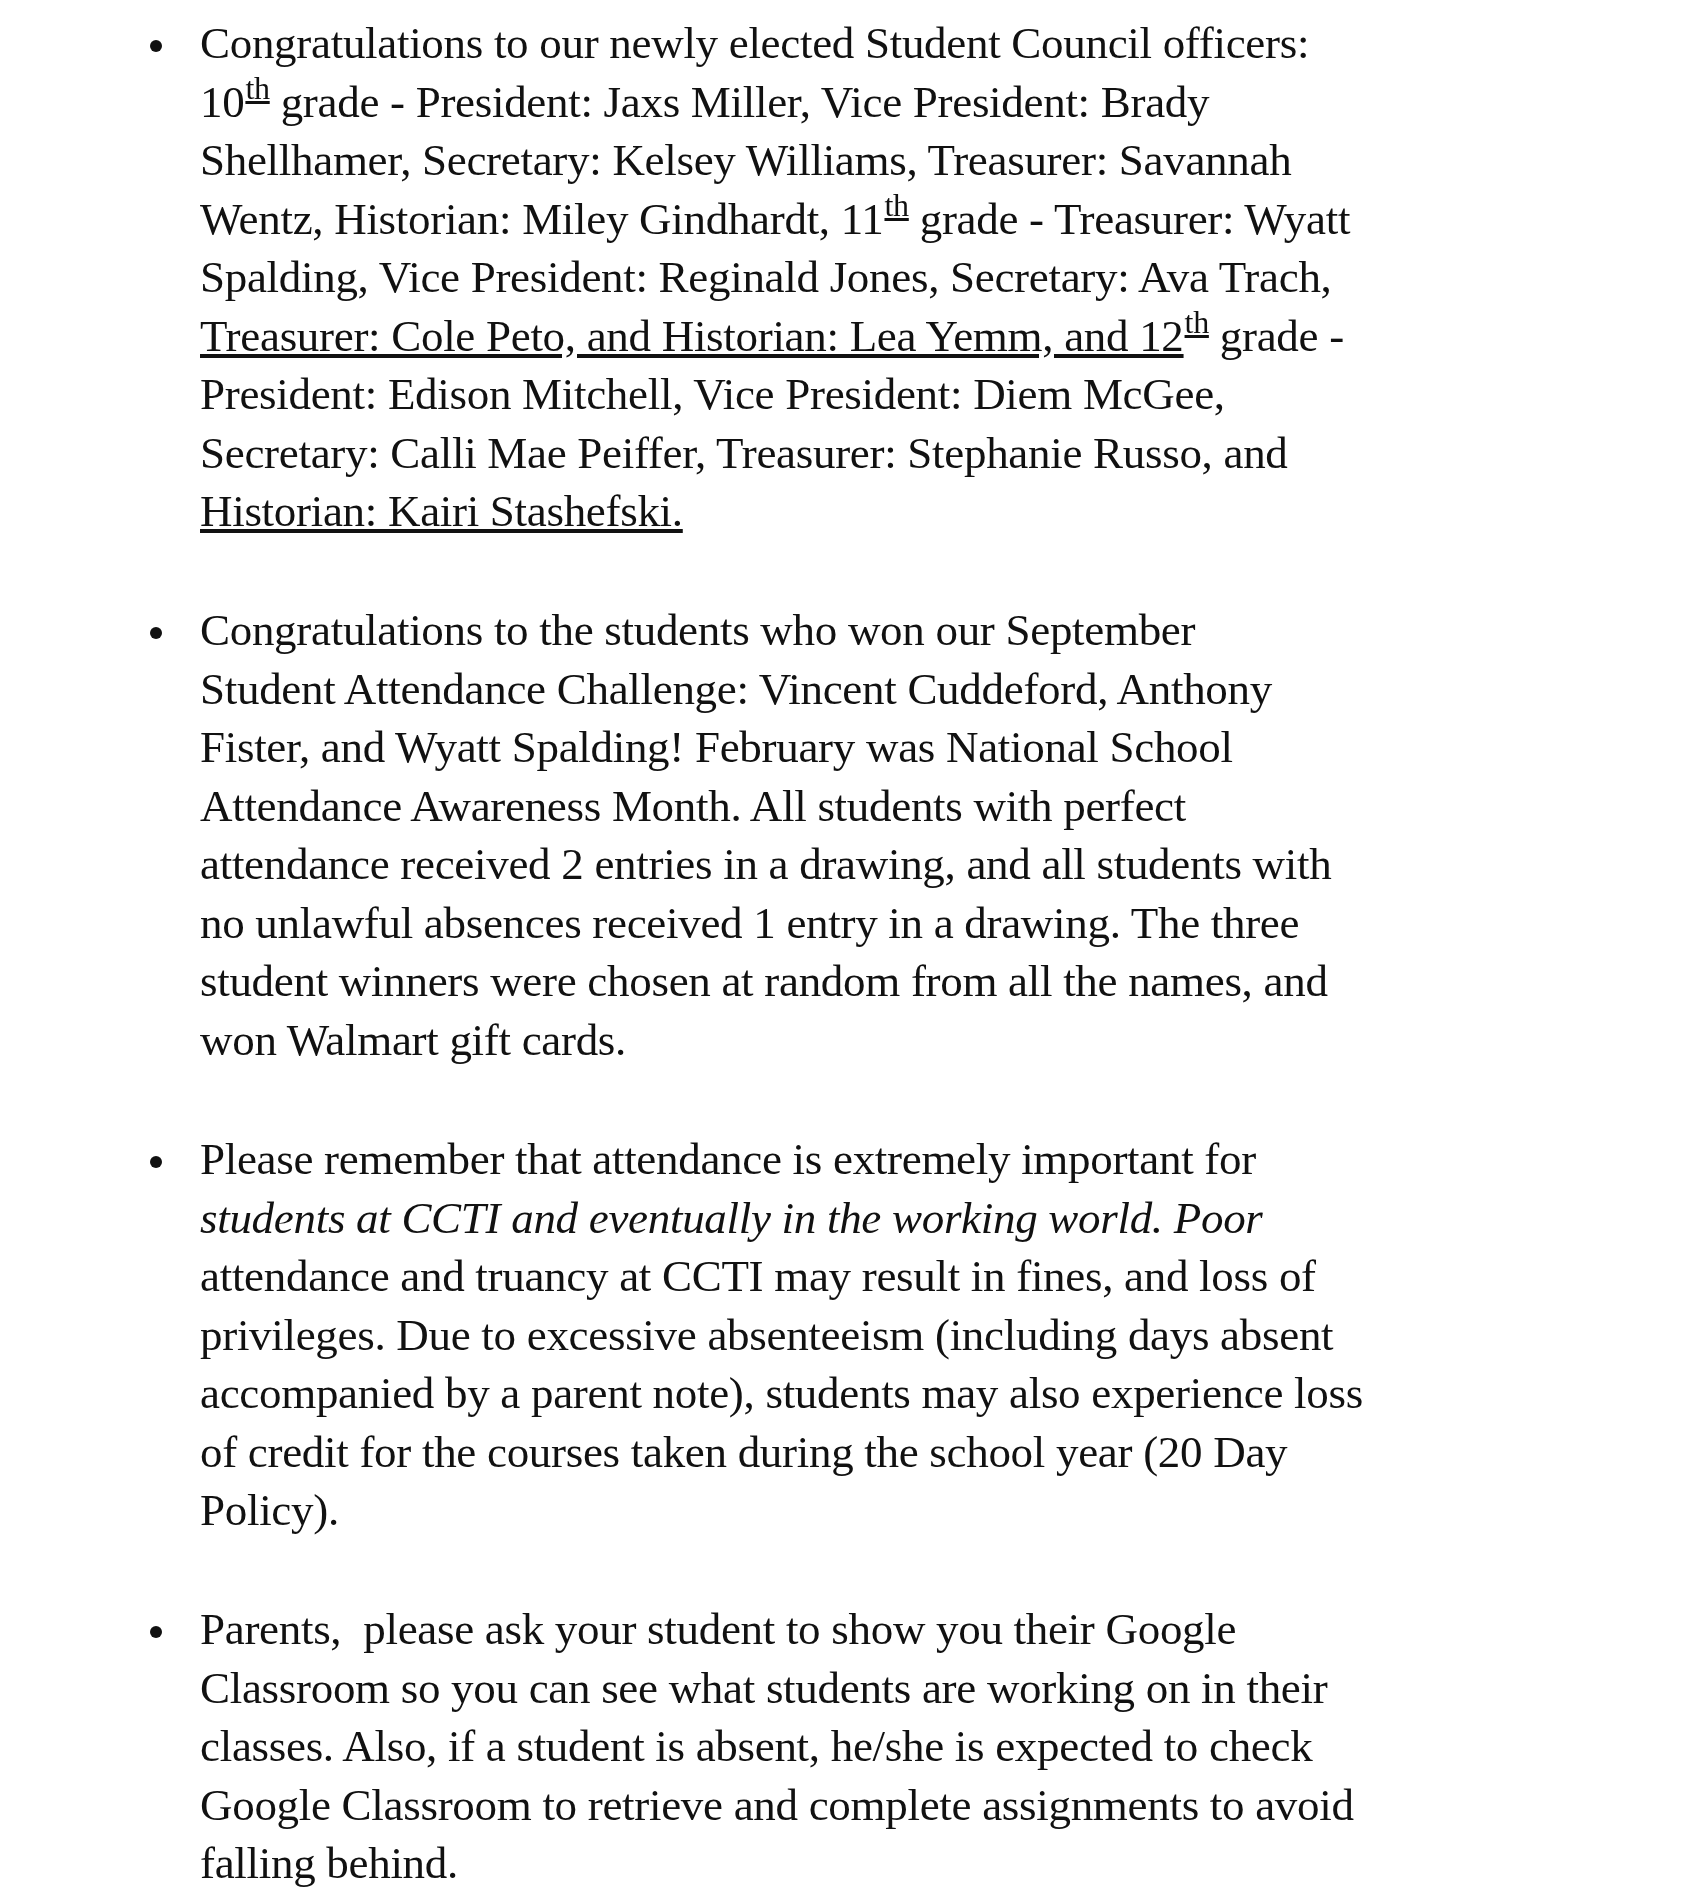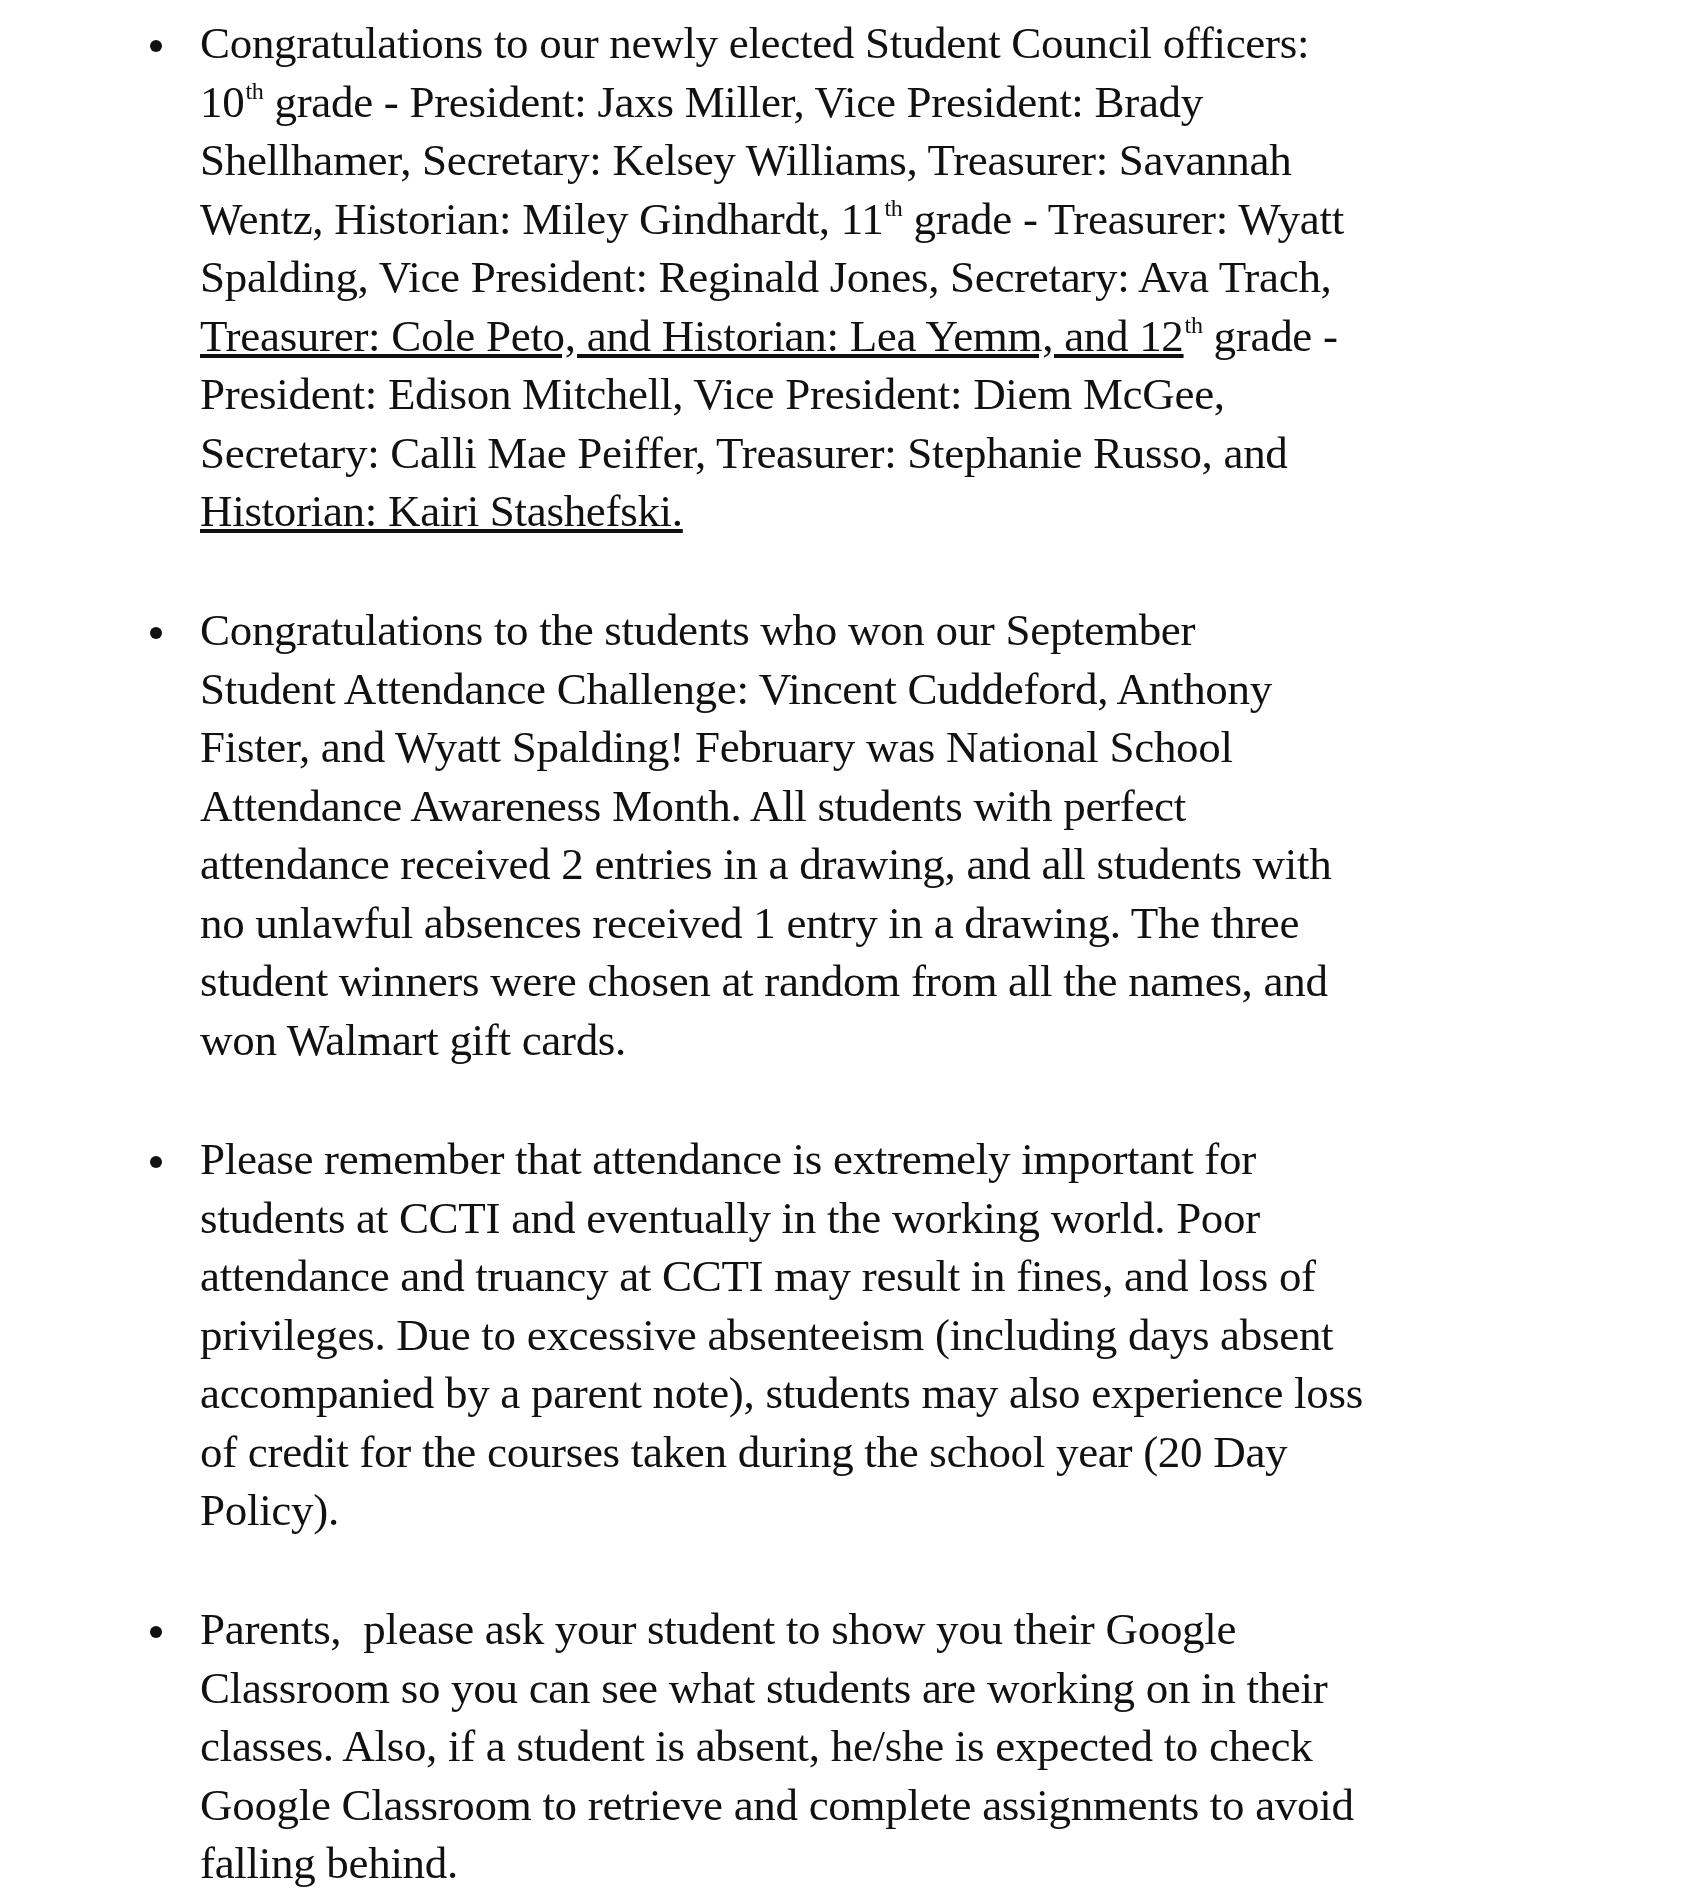--- a/index.html
+++ b/index.html
@@ -39,25 +39,26 @@
       position: absolute;
       left: 200px;
       white-space: nowrap;
       font-size: 45px;
       line-height: 58px;
       height: 58px;
       letter-spacing: -0.3px;
       transform-origin: left top;
     }
     .line sup {
-      font-size: 24px;
+      font-size: 32px;
       vertical-align: 0;
       position: relative;
       top: -18px;
       margin-left: 1px;
+      text-decoration: underline;
     }
   </style>
 </head>
 <body>
 
 <div class="page">
   <div class="bullet-item" style="top: 14px;">
       <span class="bullet-dot" style="top: 26px;"></span>
       <div class="line" style="top: 0px;"><span style="white-space: pre;">Congratulations to our newly elected Student Council officers:</span></div>
       <div class="line" style="top: 58.5px;"><span style="white-space: pre;">10</span><sup>th</sup><span style="white-space: pre;"> grade - President: Jaxs Miller, Vice President: Brady</span></div>
@@ -76,21 +77,21 @@
       <div class="line" style="top: 117px;"><span style="white-space: pre;">Fister, and Wyatt Spalding! February was National School</span></div>
       <div class="line" style="top: 175.5px;"><span style="white-space: pre;">Attendance Awareness Month. All students with perfect</span></div>
       <div class="line" style="top: 234px;"><span style="white-space: pre;">attendance received 2 entries in a drawing, and all students with</span></div>
       <div class="line" style="top: 292.5px;"><span style="white-space: pre;">no unlawful absences received 1 entry in a drawing. The three</span></div>
       <div class="line" style="top: 351px;"><span style="white-space: pre;">student winners were chosen at random from all the names, and</span></div>
       <div class="line" style="top: 409.5px;"><span style="white-space: pre;">won Walmart gift cards.</span></div>
     </div>
   <div class="bullet-item" style="top: 1130px;">
       <span class="bullet-dot" style="top: 26px;"></span>
       <div class="line" style="top: 0px;"><span style="white-space: pre;">Please remember that attendance is extremely important for</span></div>
-      <div class="line" style="top: 58.5px;"><span style="white-space: pre;">students at CCTI and eventually in the working world. Poor</span></div>
+      <div class="line" style="top: 58.5px;"><span style="white-space: pre; font-style: italic;">students at CCTI and eventually in the working world. Poor</span></div>
       <div class="line" style="top: 117px;"><span style="white-space: pre;">attendance and truancy at CCTI may result in fines, and loss of</span></div>
       <div class="line" style="top: 175.5px;"><span style="white-space: pre;">privileges. Due to excessive absenteeism (including days absent</span></div>
       <div class="line" style="top: 234px;"><span style="white-space: pre;">accompanied by a parent note), students may also experience loss</span></div>
       <div class="line" style="top: 292.5px;"><span style="white-space: pre;">of credit for the courses taken during the school year (20 Day</span></div>
       <div class="line" style="top: 351px;"><span style="white-space: pre;">Policy).</span></div>
     </div>
   <div class="bullet-item" style="top: 1600px;">
       <span class="bullet-dot" style="top: 26px;"></span>
       <div class="line" style="top: 0px;"><span style="white-space: pre;">Parents,  please ask your student to show you their Google</span></div>
       <div class="line" style="top: 58.5px;"><span style="white-space: pre;">Classroom so you can see what students are working on in their</span></div>

